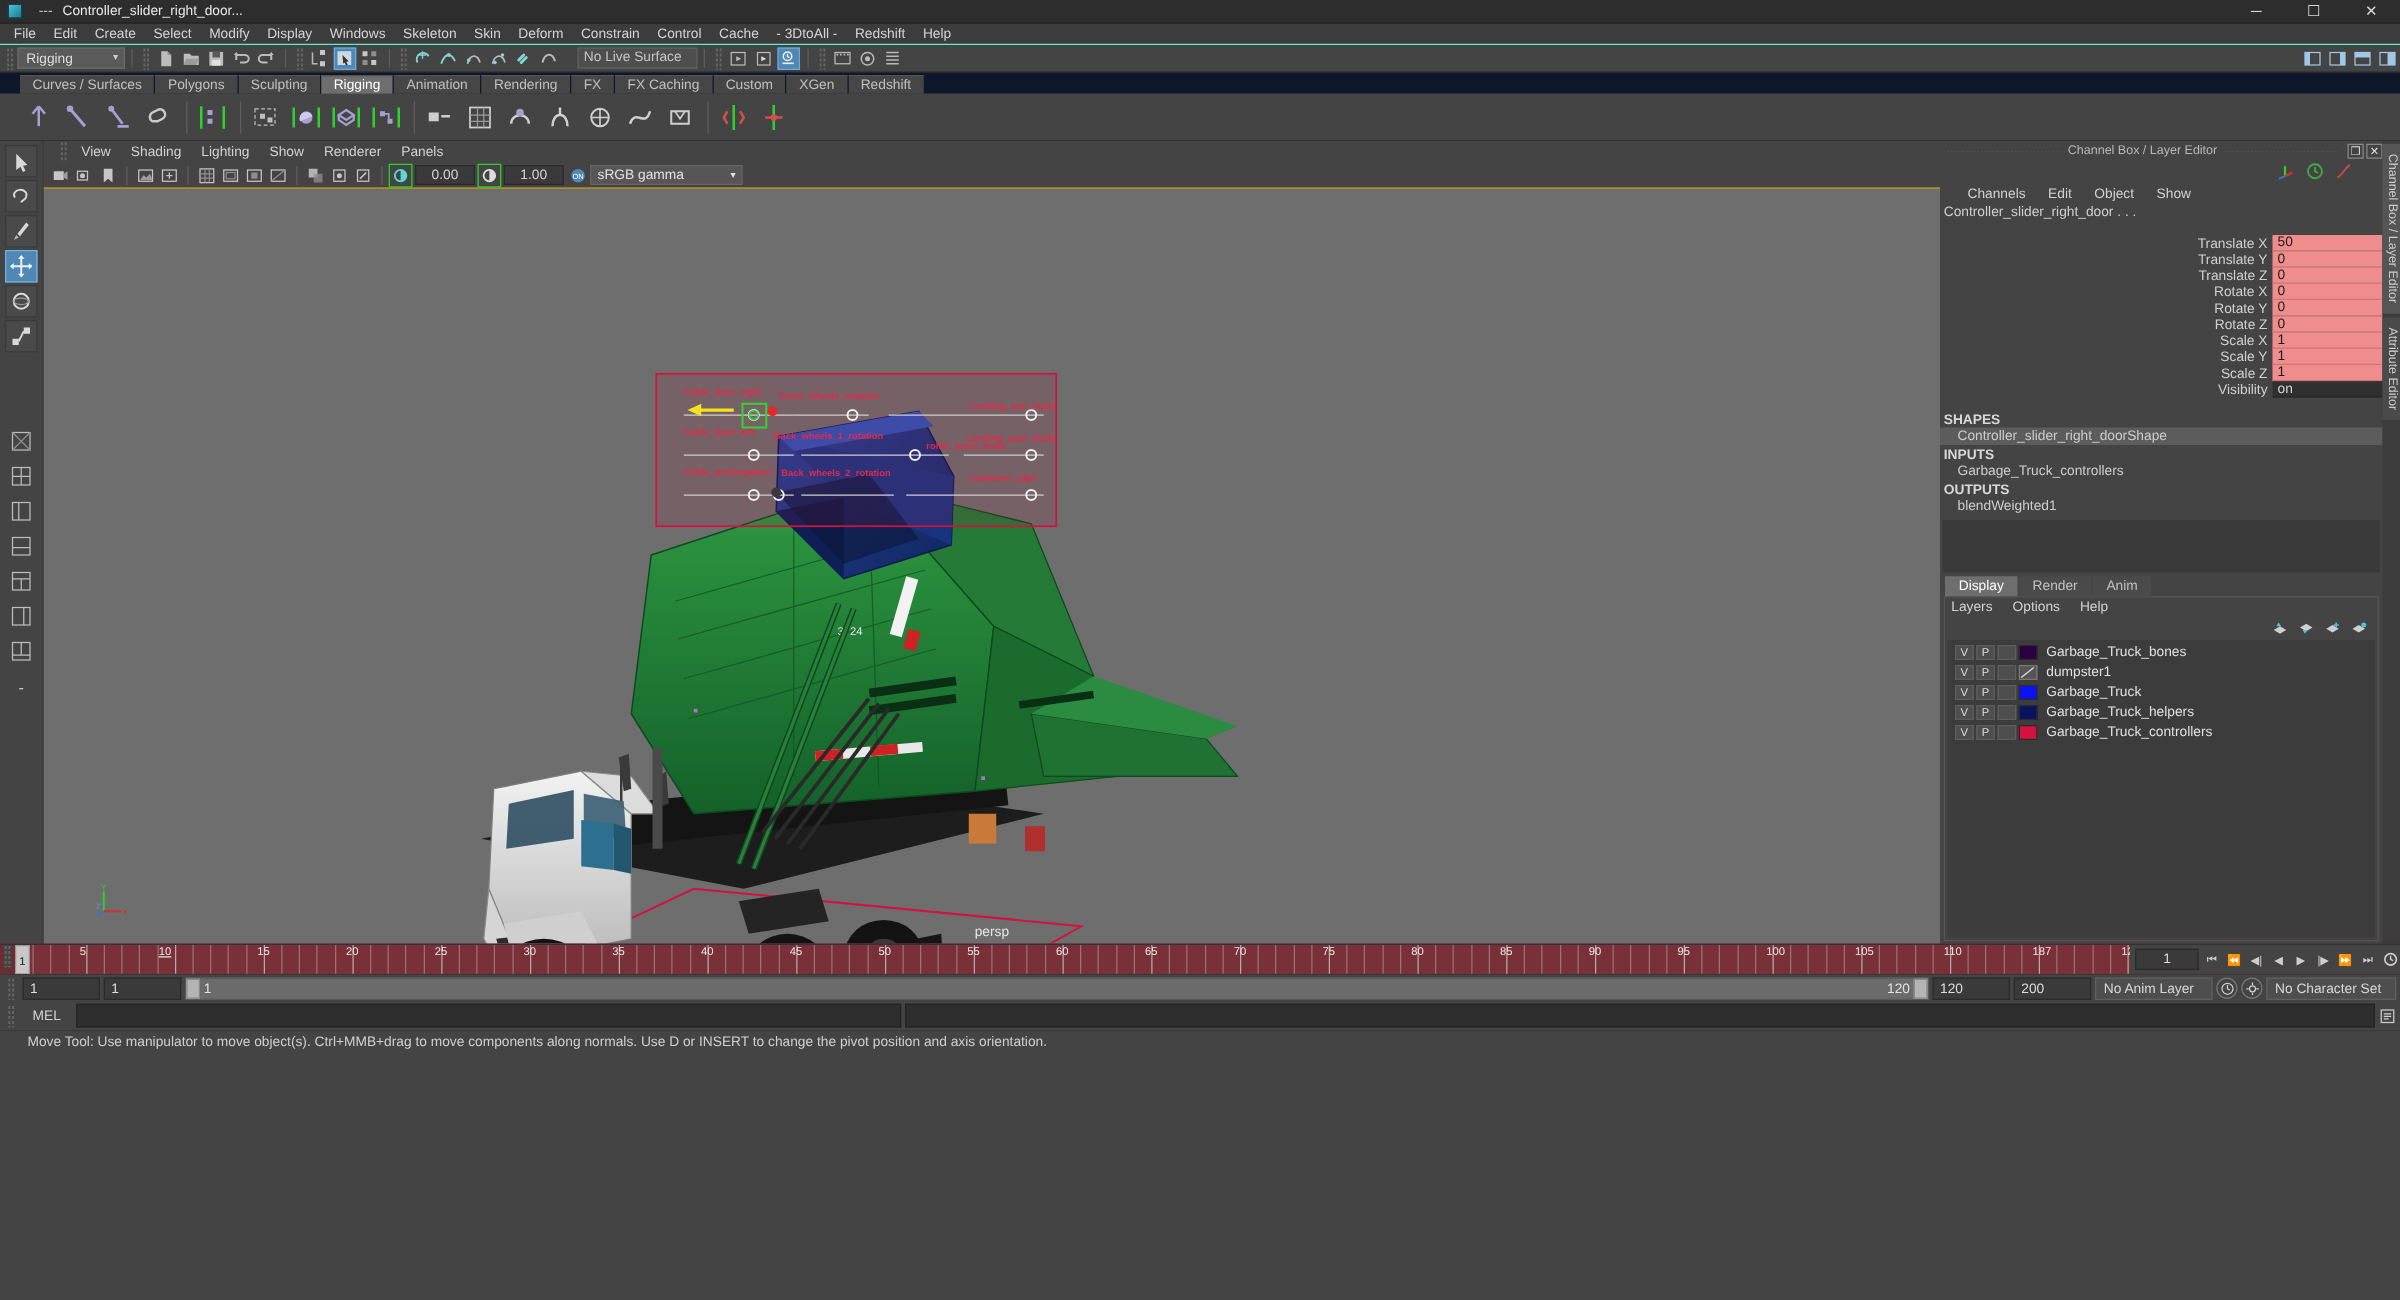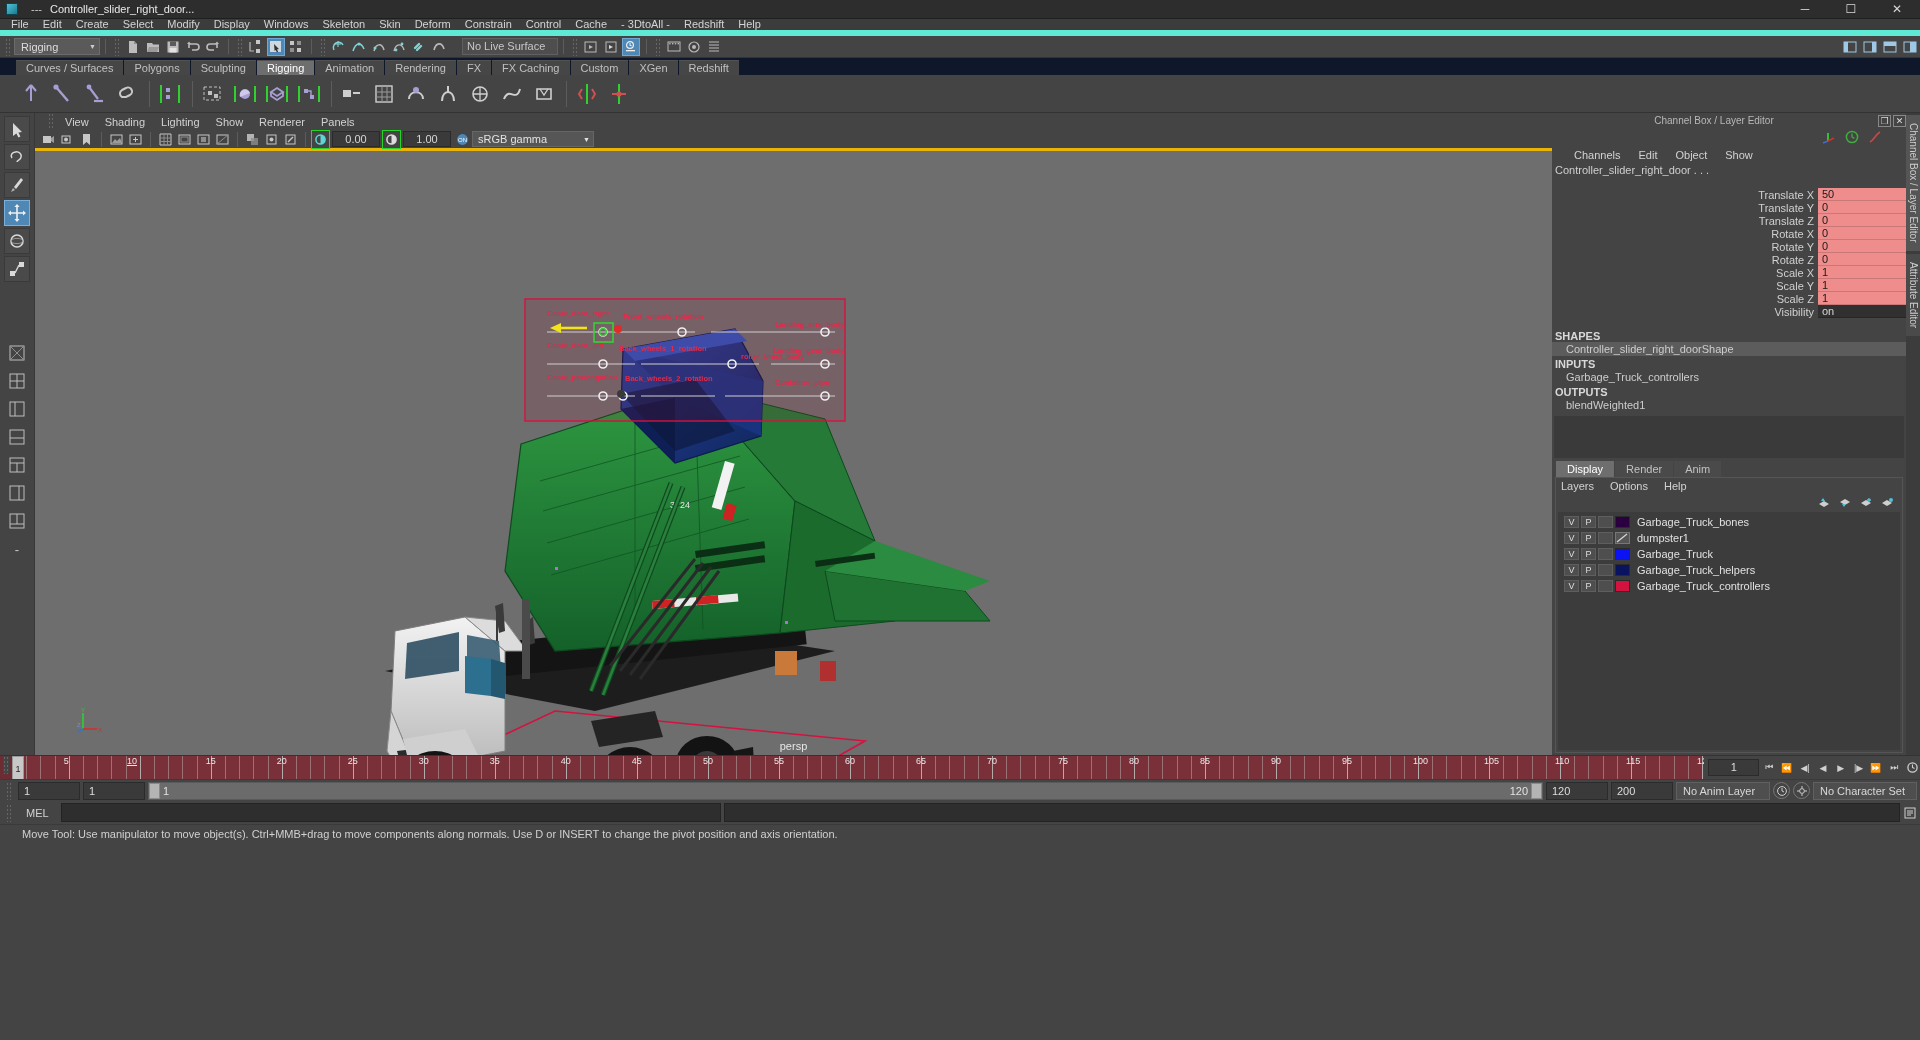--- a/index.html
+++ b/index.html
@@ -13,21 +13,21 @@
   #titlebar .tb-icon { width:12px; height:12px; margin:0 5px 0 6px;
     background:linear-gradient(135deg,#4fc3d9,#1b7a8c); border:1px solid #0d4450; }
   #titlebar .tb-text { font-size:11px; color:#e8e8e8; white-space:nowrap; }
   #titlebar .tb-sep { padding:0 8px; color:#cdcdcd; }
   #titlebar .tb-win { margin-left:auto; display:flex; }
   #titlebar .tb-win div { width:46px; height:19px; display:flex; align-items:center;
     justify-content:center; color:#d8d8d8; font-size:12px; }
 
   
   #menubar { height:17px; background:#3c3c3c; display:flex; align-items:center;
-    padding-left:4px; border-bottom:6px solid #5eead4; }
+    padding-left:4px; border-bottom:1px solid #5eead4; }
   #menubar .mi { padding:0 7px; height:17px; line-height:17px; font-size:11px;
     color:#d4d4d4; white-space:nowrap; }
 
   
   #statusbar { height:22px; background:#444; display:flex; align-items:center;
     padding-left:2px; border-bottom:1px solid #333; }
   .grip { width:6px; height:18px; margin:0 3px;
     background-image:radial-gradient(#666 1px, transparent 1px);
     background-size:3px 4px; flex:0 0 auto; }
   .sep { width:1px; height:15px; background:#5c5c5c; margin:0 5px; flex:0 0 auto; }
@@ -60,21 +60,21 @@
   .lbtn.sel { background:#4f87b5; border:1px solid #79b0dc; }
   .lbtn.flat { background:transparent; border:none; }
 
   
   #vpcol { flex:1; display:flex; flex-direction:column; background:#444;
     border-left:1px solid #383838; }
   #vpmenu { height:17px; background:#444; display:flex; align-items:center;
     padding-left:10px; }
   #vpmenu .vm { padding:0 8px; font-size:11px; color:#d2d2d2; }
   #vptool { height:21px; background:#444; display:flex; align-items:center;
-    padding-left:4px; border-bottom:3px solid #eab308; }
+    padding-left:4px; border-bottom:1px solid #eab308; }
   .vbtn { width:17px; height:17px; margin:0 1px; display:flex; align-items:center;
     justify-content:center; flex:0 0 auto; }
   .vbtn.grn { outline:1px solid #25d425; }
   .numfield { width:48px; height:16px; background:#3a3a3a; border:1px solid #2a2a2a;
     color:#d6d6d6; font-size:11px; text-align:center; line-height:14px; margin:0 2px; }
   .cscombo { width:122px; height:16px; background:#565656; border:1px solid #666;
     display:flex; align-items:center; padding:0 3px 0 5px; font-size:11px; color:#e2e2e2; }
   .cscombo .arw { margin-left:auto; font-size:7px; }
 
   #viewport { flex:1; background:#6e6e6e; position:relative; overflow:hidden; }
@@ -1207,21 +1207,21 @@
       <div class="tk" style="left: 1505.38px;"></div>
       <div class="tk" style="left: 1519.58px;"></div>
       <div class="tk" style="left: 1533.78px;"></div>
       <div class="tk" style="left: 1547.98px; opacity: 0.85;"></div>
       <div class="lb" style="left: 1542.98px;">110</div>
       <div class="tk" style="left: 1562.18px;"></div>
       <div class="tk" style="left: 1576.39px;"></div>
       <div class="tk" style="left: 1590.59px;"></div>
       <div class="tk" style="left: 1604.79px;"></div>
       <div class="tk" style="left: 1618.99px; opacity: 0.85;"></div>
-      <div class="lb" style="left: 1613.99px;">115</div>
+      <div class="lb" style="left: 1613.99px;">187</div>
       <div class="tk" style="left: 1633.19px;"></div>
       <div class="tk" style="left: 1647.39px;"></div>
       <div class="tk" style="left: 1661.6px;"></div>
       <div class="tk" style="left: 1675.8px;"></div>
       <div class="tk" style="left: 1690px; opacity: 0.85;"></div>
       <div class="lb" style="left: 1685px;">120</div>
       <div id="tlcur" style="left: 0px;">1</div>
     </div>
   <div id="tlright">
     <div id="tlfield">1</div>

